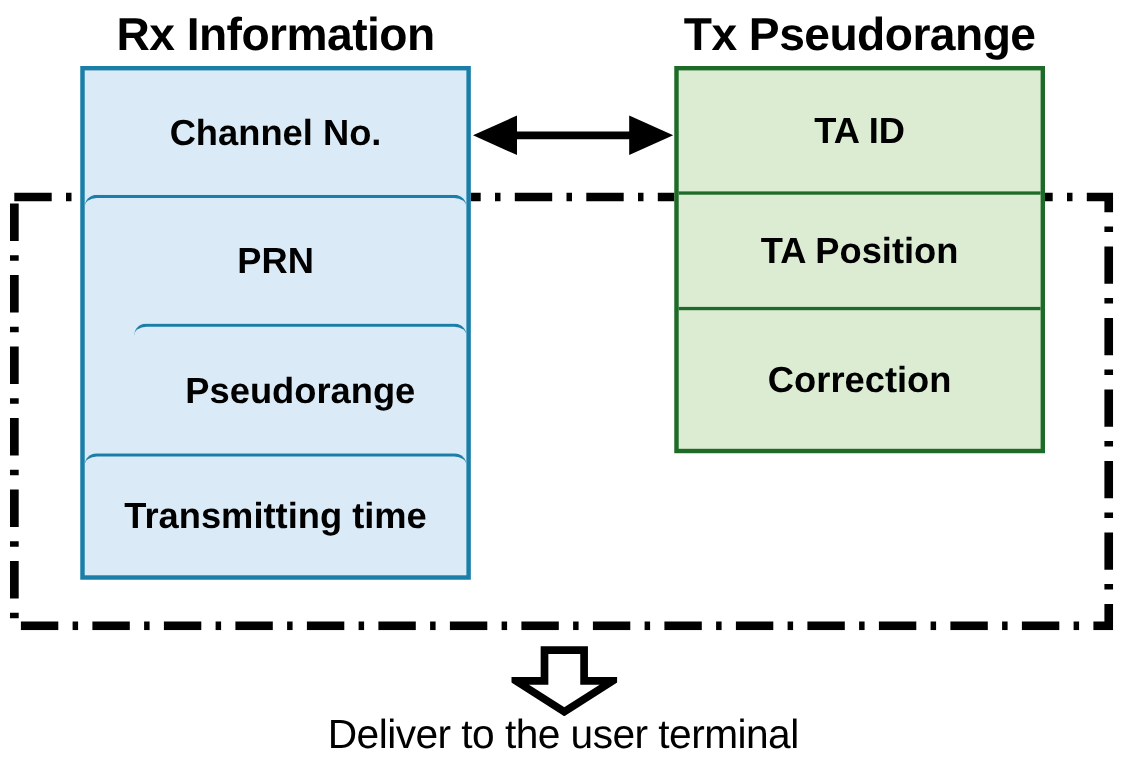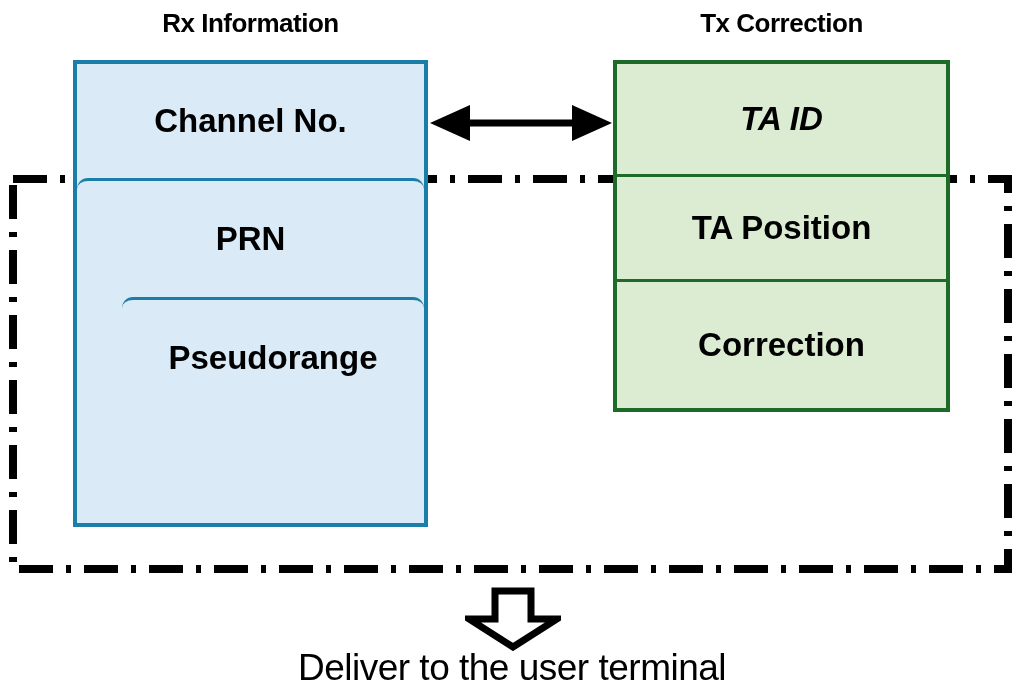--- a/index.html
+++ b/index.html
@@ -15,21 +15,21 @@
     width: 1024px;
     height: 696px;
     background: #ffffff;
     overflow: hidden;
   }
 
   
   .panel-title {
     position: absolute;
     font-weight: bold;
-    font-size: 26px;
+    font-size: 42px;
     line-height: 1;
     color: #000000;
     text-align: center;
     white-space: nowrap;
     letter-spacing: -0.5px;
   }
   #rx-title { left: 73px;  top: 10px; width: 355px; }
   #tx-title { left: 613px; top: 10px; width: 337px; }
 
   
@@ -71,21 +71,21 @@
   
   #tx-stack {
     left: 613px; top: 60px;
     width: 337px; height: 352px;
     border: 4px solid #1e6b29;
     background: #dbecd3;
   }
   #tx-stack .field-cell + .field-cell {
     border-top: 3px solid #1e6b29;
   }
-  #tx-stack .field-cell:nth-child(1) { height: 120px; font-style: italic; }
+  #tx-stack .field-cell:nth-child(1) { height: 120px; }
   #tx-stack .field-cell:nth-child(2) { height: 114px; }
   #tx-stack .field-cell:nth-child(3) { height: 141px; }
 
   
   #dashdot-region {
     position: absolute;
     left: 9px;  top: 175px;
     width: 1003px; height: 398px;
     pointer-events: none;
   }
@@ -125,26 +125,27 @@
 <div id="canvas">
 
   <div id="dashdot-region">
     <svg width="1003" height="398" viewBox="0 0 1003 398" xmlns="http://www.w3.org/2000/svg">
       <rect x="4" y="4" width="995" height="390" fill="none" stroke="#000000" stroke-width="8" stroke-dasharray="34 13 5 13" stroke-linecap="butt"></rect>
     </svg>
   </div>
 
   <div class="panel-title" id="rx-title">Rx Information</div>
 
-  <div class="panel-title" id="tx-title">Tx Correction</div>
+  <div class="panel-title" id="tx-title">Tx Pseudorange</div>
 
   <div class="field-stack" id="rx-stack">
     <div class="field-cell">Channel No.</div>
     <div class="field-cell">PRN</div>
     <div class="field-cell">Pseudorange</div>
+    <div class="field-cell">Transmitting time</div>
   </div>
 
   <div class="field-stack" id="tx-stack">
     <div class="field-cell">TA ID</div>
     <div class="field-cell">TA Position</div>
     <div class="field-cell">Correction</div>
   </div>
 
   <div id="link-arrow">
     <svg width="186" height="46" viewBox="0 0 186 46" xmlns="http://www.w3.org/2000/svg">

